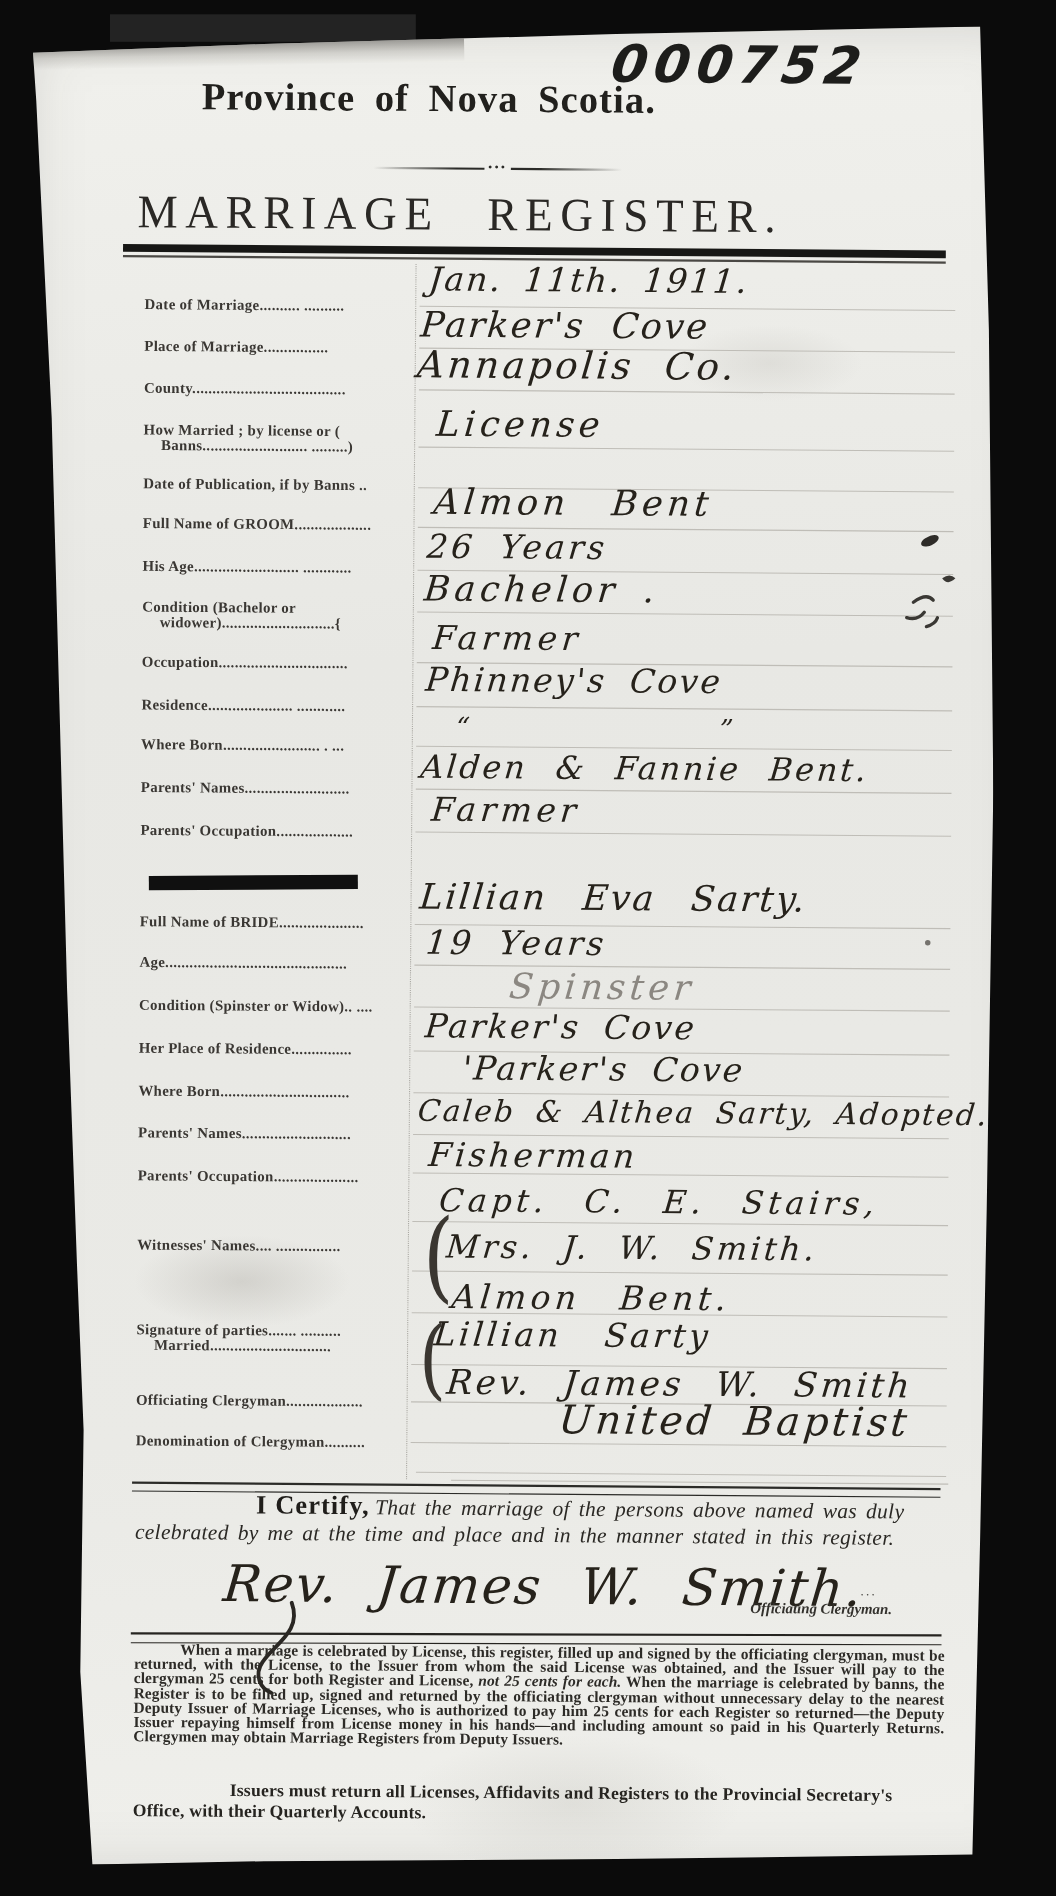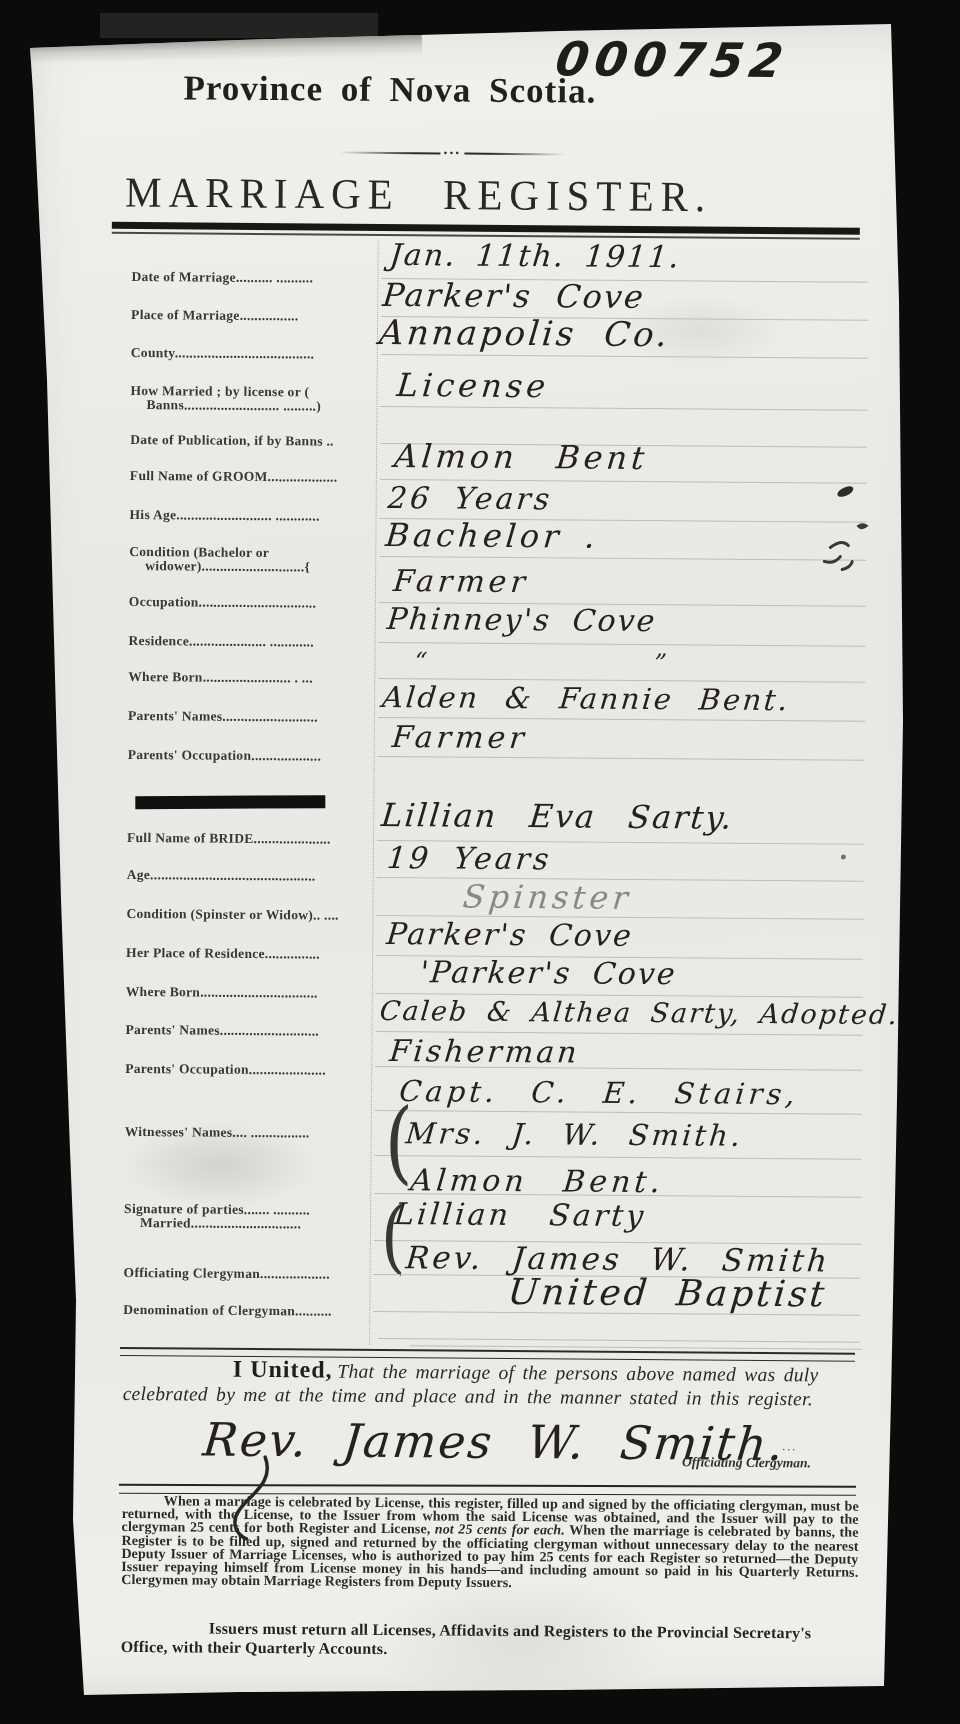--- a/index.html
+++ b/index.html
@@ -166,21 +166,21 @@
           <span class="hw" style="left: 414px; top: 1242px; font-size: 31px; letter-spacing: 3px; word-spacing: 16px;">Rev. James W. Smith</span>
           <div class="ruled" style="left: 383px; top: 1311px; width: 487px;"></div>
           <span class="flabel" style="left: 133px; top: 1304px;">Denomination of Clergyman..........</span>
           <span class="hw" style="left: 516px; top: 1273px; font-size: 36px; letter-spacing: 3px; word-spacing: 12px;">United Baptist</span>
           <div class="ruled" style="left: 388px; top: 1338px; width: 482px;"></div>
           <div class="ruled" style="left: 420px; top: 1345px; width: 452px;"></div>
         </div>
       <div class="sepbar"></div>
 
       <div class="dblruleA"></div>
-      <div class="certify"><span class="certlead">I United,</span> <span class="certbody">That the marriage of the persons above named was duly celebrated by me at the time and place and in the manner stated in this register.</span></div>
+      <div class="certify"><span class="certlead">I Certify,</span> <span class="certbody">That the marriage of the persons above named was duly celebrated by me at the time and place and in the manner stated in this register.</span></div>
 
       <div class="hw bigsig">Rev. James W. Smith.</div>
       <div class="sigdots">...</div>
       <div class="siglabel">Officiating Clergyman.</div>
       <div class="dblruleB"></div>
 
       <svg class="flourish" width="70" height="90" viewBox="0 0 70 90">
         <path d="M44 2 C54 28 28 40 18 56 C10 68 16 80 26 84" fill="none" stroke="#2a2723" stroke-width="3.5" stroke-linecap="round"></path>
       </svg>
 

